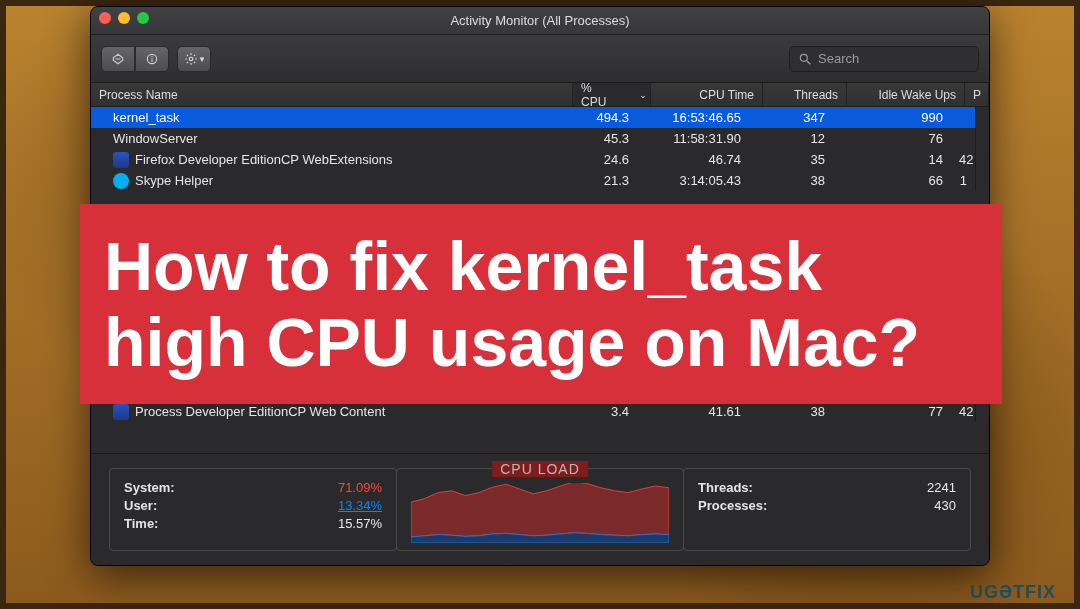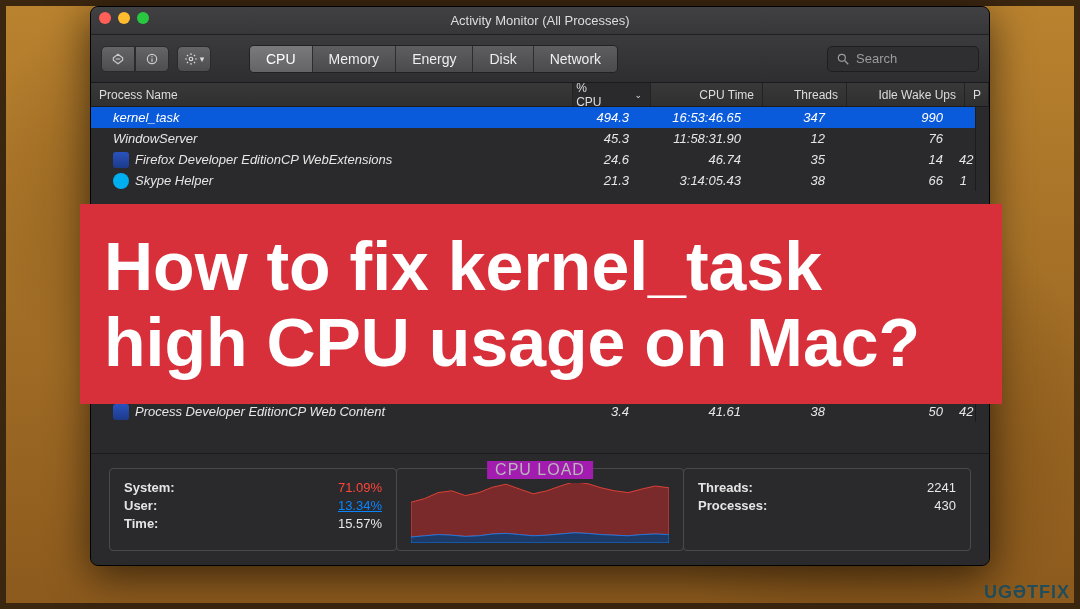--- a/index.html
+++ b/index.html
@@ -56,43 +56,43 @@
     border-radius:5px; overflow:hidden; border:1px solid #222;
   }
   .seg-btn{
     padding:5px 16px; font-size:14px; background:linear-gradient(#5e5e60,#4a4a4c);
     color:#eee; border-right:1px solid #2d2d2f; cursor:pointer;
   }
   .seg-btn:last-child{border-right:none;}
   .seg-btn.active{background:linear-gradient(#7a7a7c,#646466);color:#fff;}
   .spacer{flex:1;}
   .search {
-    width:152px;height:26px;background:#2f2f31;border:1px solid #1e1e20;
+    width:190px;height:26px;background:#2f2f31;border:1px solid #1e1e20;
     border-radius:5px;display:flex;align-items:center;padding:0 8px;gap:6px;
     color:#9c9c9e;font-size:13px;
   }
   
   .thead{
     height:24px;background:linear-gradient(#383838,#303030);
     border-bottom:1px solid #1c1c1c;display:flex;font-size:12px;
     color:#ddd; align-items:center;
   }
   .th{padding:0 8px;border-right:1px solid #222;height:100%;display:flex;align-items:center;}
   .th.sorted{background:#2a2a2c;}
   .c-name{flex:1;}
-  .c-cpu{width:78px;justify-content:flex-end;gap:30px;}
+  .c-cpu{width:78px;justify-content:flex-start;gap:30px;}
   .c-time{width:112px;justify-content:flex-end;}
   .c-thr{width:84px;justify-content:flex-end;}
   .c-wake{width:118px;justify-content:flex-end;}
   .c-last{width:24px;}
   
   .tbody{flex:0 0 auto;}
   .row{height:21px;display:flex;align-items:center;font-size:13px;color:#e6e6e6;}
   .row.sel{background:#0a5bdc;color:#fff;}
-  .cell{padding:0 8px;font-style:italic;}
+  .cell{padding:0 8px;}
   .cell.c-name{display:flex;align-items:center;gap:6px;padding-left:22px;}
   .pico{width:16px;height:16px;background:#555;border-radius:3px;flex-shrink:0;}
   .pico.ff{background:linear-gradient(#2a52be,#1c3a8a);}
   .pico.sk{background:#00aff0;border-radius:50%;}
   .cell.c-cpu,.cell.c-time,.cell.c-thr,.cell.c-wake,.cell.c-last{text-align:right;}
   .scroll-gutter{width:14px;background:#2a2a2c;border-left:1px solid #1c1c1c;}
   .bodywrap{display:flex;}
   .rows{flex:1;}
   
   .banner{
@@ -109,23 +109,23 @@
     padding:14px 18px;display:flex;gap:0;align-items:stretch;
   }
   .f-box{flex:1;border:1px solid #4a4a4c;border-radius:4px;padding:8px 14px;font-size:13px;position:relative;}
   .f-box + .f-box{margin-left:-1px;}
   .f-line{display:flex;justify-content:space-between;margin:3px 0;}
   .lab{color:#e5e5e5;font-weight:bold;}
   .val{color:#e8e8e8;}
   .val.red{color:#ff453a;}
   .val.blue{color:#0a84ff;text-decoration:underline;}
   .f-title{position:absolute;top:-8px;left:50%;transform:translateX(-50%);
-    background:#a21caf;padding:0 8px;font-size:16px;letter-spacing:1px;color:#b8b8b8;}
+    background:#7f1d1d;padding:0 8px;font-size:14px;letter-spacing:1px;color:#b8b8b8;}
   .chart{width:100%;height:60px;margin-top:6px;}
-  .watermark{position:absolute;right:10px;bottom:6px;color:#064a6b;font-size:18px;font-weight:700;letter-spacing:1px;opacity:.8;}
+  .watermark{position:absolute;right:24px;bottom:6px;color:#064a6b;font-size:18px;font-weight:700;letter-spacing:1px;opacity:.8;}
   svg.icon{width:14px;height:14px;}
 </style>
 </head>
 <body>
 
 <div class="grunge"></div>
 
 <div class="window">
 
   <div class="titlebar">
@@ -154,27 +154,20 @@
       </div>
     </div>
     <div class="tb-btn solo">
       <svg class="icon" viewBox="0 0 24 24">
           <circle cx="12" cy="12" r="3" fill="none" stroke="#ddd" stroke-width="2"></circle>
           <path d="M12 2v3M12 19v3M2 12h3M19 12h3M5 5l2 2M17 17l2 2M19 5l-2 2M5 19l2-2" stroke="#ddd" stroke-width="2"></path>
         </svg>
       <span style="margin-left:2px;font-size:9px">▾</span>
     </div>
 
-    <div class="seg" id="seg">
-        <div class="seg-btn active">CPU</div>
-        <div class="seg-btn">Memory</div>
-        <div class="seg-btn">Energy</div>
-        <div class="seg-btn">Disk</div>
-        <div class="seg-btn">Network</div>
-      </div>
 
     <div class="spacer"></div>
     <div class="search">
       <svg class="icon" viewBox="0 0 24 24">
           <circle cx="10" cy="10" r="6" fill="none" stroke="#9c9c9e" stroke-width="2"></circle>
           <line x1="15" y1="15" x2="21" y2="21" stroke="#9c9c9e" stroke-width="2"></line>
         </svg>
       <span>Search</span>
     </div>
   </div>
@@ -244,21 +237,21 @@
   <div class="bodywrap">
     <div class="rows">
       <div class="afterrow">
         <div class="cell c-name">
             <div class="pico ff"></div>
             <span>Process Developer EditionCP Web Content</span>
           </div>
         <div class="cell c-cpu">3.4</div>
         <div class="cell c-time">41.61</div>
         <div class="cell c-thr">38</div>
-        <div class="cell c-wake">50</div>
+        <div class="cell c-wake">77</div>
         <div class="cell c-last">42</div>
       </div>
     </div>
     <div class="scroll-gutter"></div>
   </div>
 
   <div class="footer">
     <div class="f-box" id="fleft">
         <div class="f-line">
           <span class="lab">System:</span>

